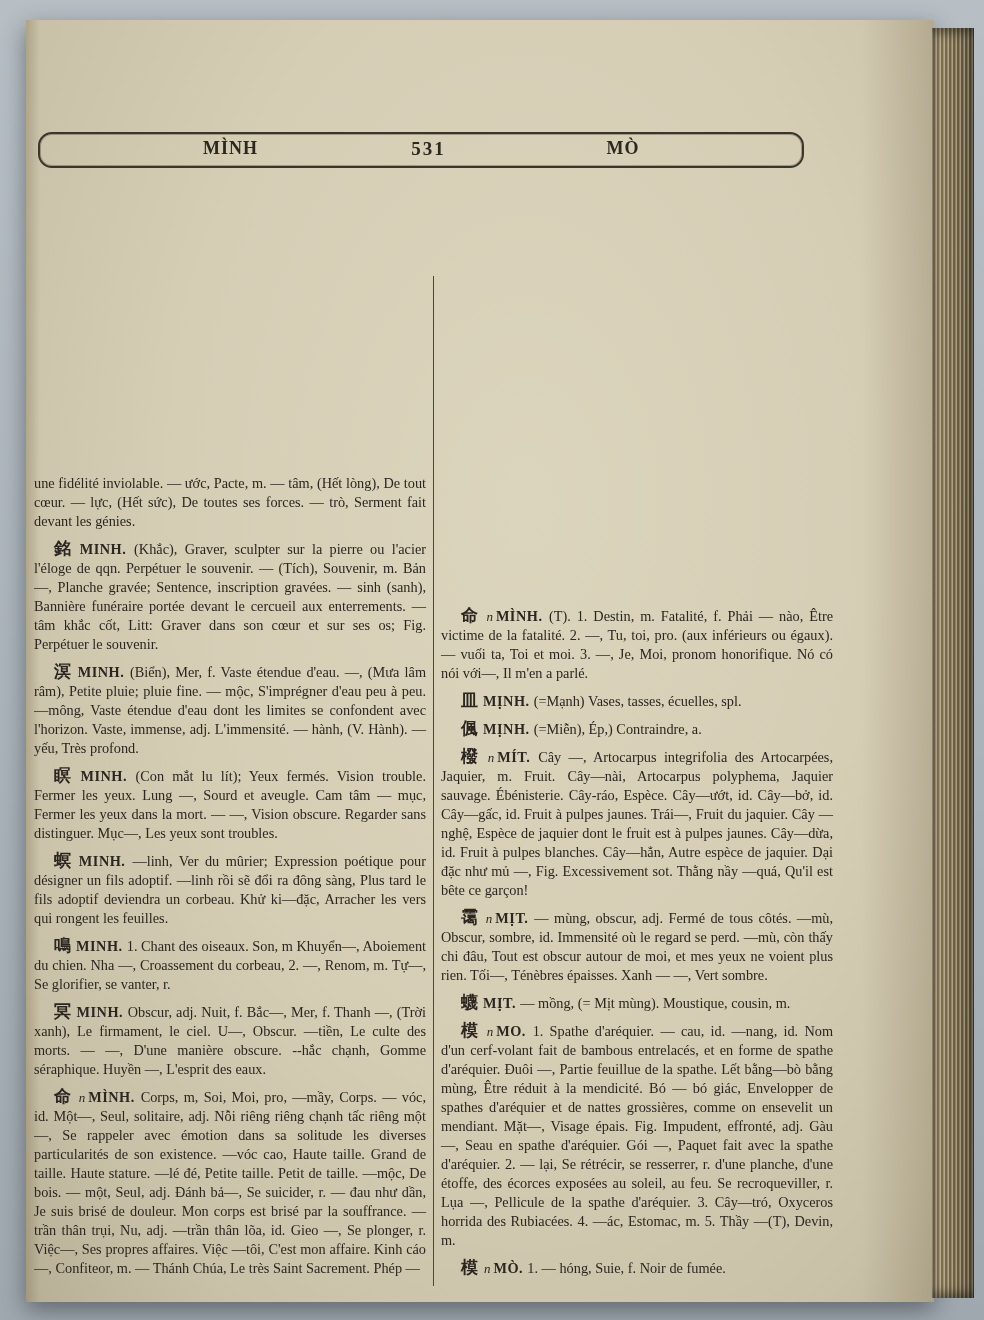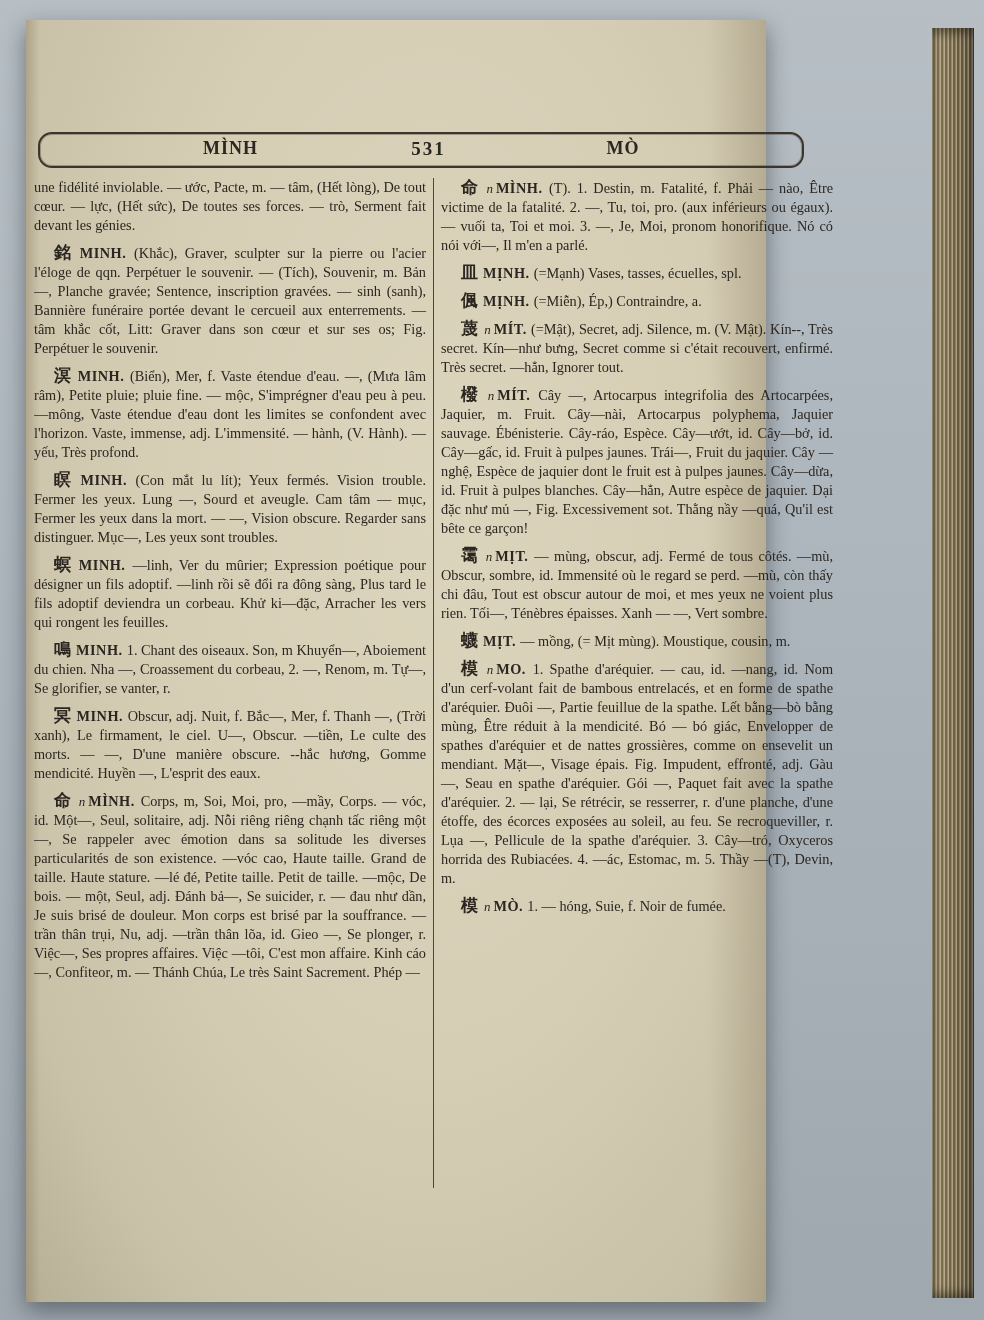--- a/index.html
+++ b/index.html
@@ -3,21 +3,21 @@
 <meta charset="utf-8">
 <style>
   html,body{margin:0;padding:0;}
   body{
     width:984px;height:1320px;
     background:linear-gradient(180deg,#b7bfc5 0%,#aab3ba 55%,#9fa8af 100%);
     font-family:"Liberation Serif","DejaVu Serif",serif;
     position:relative;overflow:hidden;
   }
   .page{
-    position:absolute;left:26px;top:20px;width:740px;height:1282px;
+    position:absolute;left:26px;top:20px;width:908px;height:1282px;
     background:
       linear-gradient(90deg,rgba(120,108,82,.35) 0,rgba(120,108,82,0) 14px),
       linear-gradient(90deg,rgba(120,108,82,0) 92%,rgba(120,108,82,.30) 100%),
       radial-gradient(ellipse at 55% 38%,#dcd5bd 0%,#d5cdb4 50%,#c9c1a7 82%,#b7af95 100%);
     box-shadow:0 8px 22px rgba(20,25,30,.45);
   }
   .edges{
     position:absolute;left:932px;top:28px;width:42px;height:1270px;
     background:
       repeating-linear-gradient(90deg,rgba(255,250,235,.35) 0 1px,rgba(60,48,30,.25) 1px 3px,rgba(255,250,235,.15) 3px 4px),
@@ -31,21 +31,21 @@
     color:#2c2720;
   }
   .running-head .hw{
     position:absolute;top:4px;font-weight:bold;font-size:18px;letter-spacing:1px;transform:translateX(-50%);
   }
   .hw.l{left:25%;}
   .hw.c{left:51%;font-size:19px;letter-spacing:2px;}
   .hw.r{left:76.5%;}
   .textarea{
     position:absolute;left:8px;top:158px;width:800px;height:1108px;
-    display:flex;overflow:hidden;color:#2b2620;
+    display:flex;overflow:hidden;color:#2b2620;align-items:flex-end;
   }
   .col{width:392px;font-size:14.3px;line-height:19px;text-align:justify;}
   .divider{width:1px;background:#4d473a;margin:0 7px;height:1010px;}
   p.entry{margin:0 0 8px 0;}
   p.entry.has-head{text-indent:20px;}
   p.entry.cont{text-indent:0;margin-top:0;}
   .cjk{
     font-family:"DejaVu Sans",sans-serif;font-size:17px;font-weight:bold;
     margin-right:5px;letter-spacing:0;
   }
@@ -62,29 +62,28 @@
     <span class="hw r">MÒ</span>
   </div>
   <div class="textarea">
     <div class="col" id="col-left">
         <p class="entry cont"><span>une fidélité inviolable. — ước, Pacte, m. — tâm, (Hết lòng), De tout cœur. — lực, (Hết sức), De toutes ses forces. — trò, Serment fait devant les génies.</span></p>
         <p class="entry has-head"><span class="cjk">銘</span><span class="headword">MINH. </span><span>(Khắc), Graver, sculpter sur la pierre ou l'acier l'éloge de qqn. Perpétuer le souvenir. — (Tích), Souvenir, m. Bản —, Planche gravée; Sentence, inscription gravées. — sinh (sanh), Bannière funéraire portée devant le cercueil aux enterrements. —tâm khắc cốt, Litt: Graver dans son cœur et sur ses os; Fig. Perpétuer le souvenir.</span></p>
         <p class="entry has-head"><span class="cjk">溟</span><span class="headword">MINH. </span><span>(Biển), Mer, f. Vaste étendue d'eau. —, (Mưa lâm râm), Petite pluie; pluie fine. — mộc, S'imprégner d'eau peu à peu. —mông, Vaste étendue d'eau dont les limites se confondent avec l'horizon. Vaste, immense, adj. L'immensité. — hành, (V. Hành). —yếu, Très profond.</span></p>
         <p class="entry has-head"><span class="cjk">瞑</span><span class="headword">MINH. </span><span>(Con mắt lu lít); Yeux fermés. Vision trouble. Fermer les yeux. Lung —, Sourd et aveugle. Cam tâm — mục, Fermer les yeux dans la mort. — —, Vision obscure. Regarder sans distinguer. Mục—, Les yeux sont troubles.</span></p>
         <p class="entry has-head"><span class="cjk">螟</span><span class="headword">MINH. </span><span>—linh, Ver du mûrier; Expression poétique pour désigner un fils adoptif. —linh rồi sẽ đổi ra đông sàng, Plus tard le fils adoptif deviendra un corbeau. Khử ki—đặc, Arracher les vers qui rongent les feuilles.</span></p>
         <p class="entry has-head"><span class="cjk">鳴</span><span class="headword">MINH. </span><span>1. Chant des oiseaux. Son, m Khuyển—, Aboiement du chien. Nha —, Croassement du corbeau, 2. —, Renom, m. Tự—, Se glorifier, se vanter, r.</span></p>
-        <p class="entry has-head"><span class="cjk">冥</span><span class="headword">MINH. </span><span>Obscur, adj. Nuit, f. Bắc—, Mer, f. Thanh —, (Trời xanh), Le firmament, le ciel. U—, Obscur. —tiền, Le culte des morts. — —, D'une manière obscure. --hắc hương, Gomme mendicité. Huyền —, L'esprit des eaux.</span></p>
+        <p class="entry has-head"><span class="cjk">冥</span><span class="headword">MINH. </span><span>Obscur, adj. Nuit, f. Bắc—, Mer, f. Thanh —, (Trời xanh), Le firmament, le ciel. U—, Obscur. —tiền, Le culte des morts. — —, D'une manière obscure. --hắc chạnh, Gomme séraphique. Huyền —, L'esprit des eaux.</span></p>
         <p class="entry has-head"><span class="cjk">命</span><span class="nmark">n</span><span class="headword">MÌNH. </span><span>Corps, m, Soi, Moi, pro, —mầy, Corps. — vóc, id. Một—, Seul, solitaire, adj. Nỗi riêng riêng chạnh tấc riêng một—, Se rappeler avec émotion dans sa solitude les diverses particularités de son existence. —vóc cao, Haute taille. Grand de taille. Haute stature. —lé đé, Petite taille. Petit de taille. —mộc, De bois. — một, Seul, adj. Đánh bả—, Se suicider, r. — đau như dần, Je suis brisé de douleur. Mon corps est brisé par la souffrance. —trần thân trụi, Nu, adj. —trần thân lõa, id. Gieo —, Se plonger, r. Việc—, Ses propres affaires. Việc —tôi, C'est mon affaire. Kinh cáo—, Confiteor, m. — Thánh Chúa, Le très Saint Sacrement. Phép —</span></p>
       </div>
     <div class="divider"></div>
     <div class="col" id="col-right">
         <p class="entry has-head"><span class="cjk">命</span><span class="nmark">n</span><span class="headword">MÌNH. </span><span>(T). 1. Destin, m. Fatalité, f. Phải — nào, Être victime de la fatalité. 2. —, Tu, toi, pro. (aux inférieurs ou égaux). — vuối ta, Toi et moi. 3. —, Je, Moi, pronom honorifique. Nó có nói với—, Il m'en a parlé.</span></p>
         <p class="entry has-head"><span class="cjk">皿</span><span class="headword">MỊNH. </span><span>(=Mạnh) Vases, tasses, écuelles, spl.</span></p>
         <p class="entry has-head"><span class="cjk">偑</span><span class="headword">MỊNH. </span><span>(=Miễn), Ép,) Contraindre, a.</span></p>
-        <p class="entry has-head"><span class="cjk">蔑</span><span class="nmark">n</span><span class="headword">MÍT. </span><span>(=Mật), Secret, adj. Silence, m. (V. Mật). Kín--, Très secret. Kín—như bưng, Secret comme si c'était recouvert, enfirmé. Très secret. —hẳn, Ignorer tout.</span></p>
         <p class="entry has-head"><span class="cjk">橃</span><span class="nmark">n</span><span class="headword">MÍT. </span><span>Cây —, Artocarpus integrifolia des Artocarpées, Jaquier, m. Fruit. Cây—nài, Artocarpus polyphema, Jaquier sauvage. Ébénisterie. Cây-ráo, Espèce. Cây—ướt, id. Cây—bở, id. Cây—gấc, id. Fruit à pulpes jaunes. Trái—, Fruit du jaquier. Cây — nghệ, Espèce de jaquier dont le fruit est à pulpes jaunes. Cây—dừa, id. Fruit à pulpes blanches. Cây—hẳn, Autre espèce de jaquier. Dại đặc như mủ —, Fig. Excessivement sot. Thằng nầy —quá, Qu'il est bête ce garçon!</span></p>
         <p class="entry has-head"><span class="cjk">霭</span><span class="nmark">n</span><span class="headword">MỊT. </span><span>— mùng, obscur, adj. Fermé de tous côtés. —mù, Obscur, sombre, id. Immensité où le regard se perd. —mù, còn thấy chi đâu, Tout est obscur autour de moi, et mes yeux ne voient plus rien. Tối—, Ténèbres épaisses. Xanh — —, Vert sombre.</span></p>
         <p class="entry has-head"><span class="cjk">蠛</span><span class="headword">MỊT. </span><span>— mồng, (= Mịt mùng). Moustique, cousin, m.</span></p>
         <p class="entry has-head"><span class="cjk">模</span><span class="nmark">n</span><span class="headword">MO. </span><span>1. Spathe d'aréquier. — cau, id. —nang, id. Nom d'un cerf-volant fait de bambous entrelacés, et en forme de spathe d'aréquier. Đuôi —, Partie feuillue de la spathe. Lết bằng—bò bằng mùng, Être réduit à la mendicité. Bó — bó giác, Envelopper de spathes d'aréquier et de nattes grossières, comme on ensevelit un mendiant. Mặt—, Visage épais. Fig. Impudent, effronté, adj. Gàu —, Seau en spathe d'aréquier. Gói —, Paquet fait avec la spathe d'aréquier. 2. — lại, Se rétrécir, se resserrer, r. d'une planche, d'une étoffe, des écorces exposées au soleil, au feu. Se recroqueviller, r. Lụa —, Pellicule de la spathe d'aréquier. 3. Cây—tró, Oxyceros horrida des Rubiacées. 4. —ác, Estomac, m. 5. Thầy —(T), Devin, m.</span></p>
         <p class="entry has-head"><span class="cjk">模</span><span class="nmark">n</span><span class="headword">MÒ. </span><span>1. — hóng, Suie, f. Noir de fumée.</span></p>
       </div>
   </div>
 </div>
 <div class="edges"></div>
 

